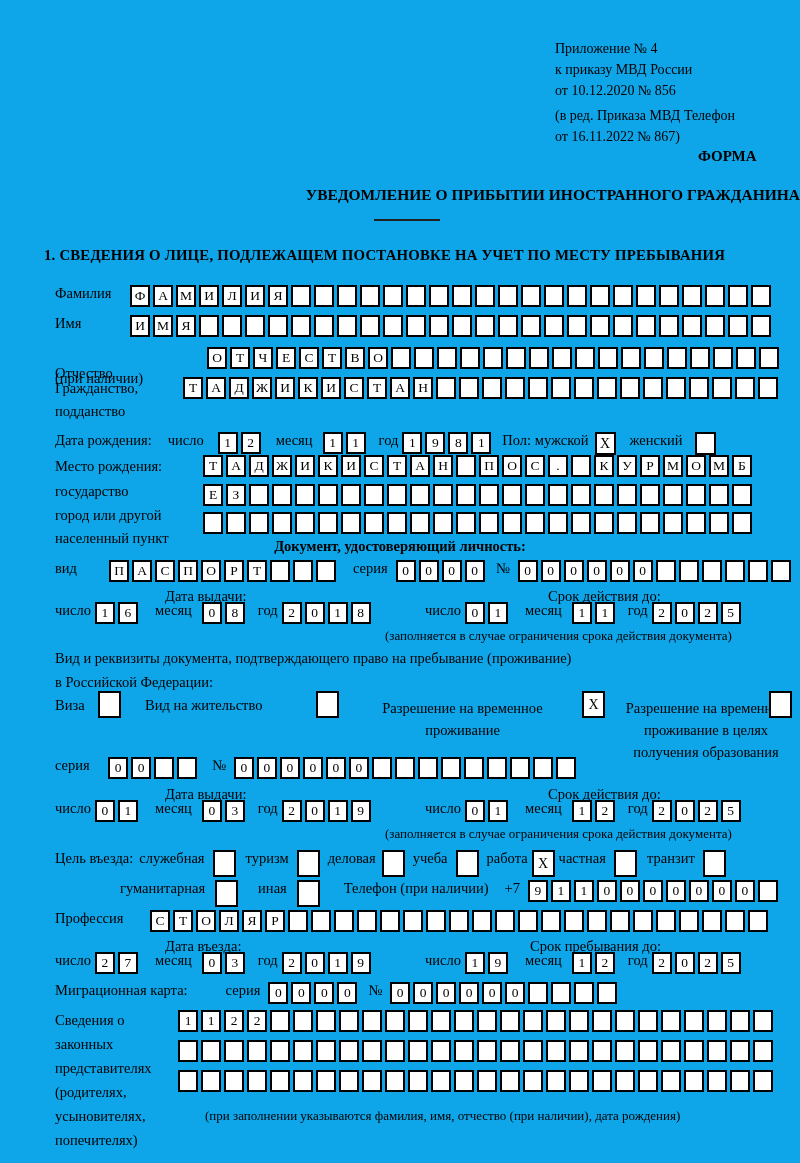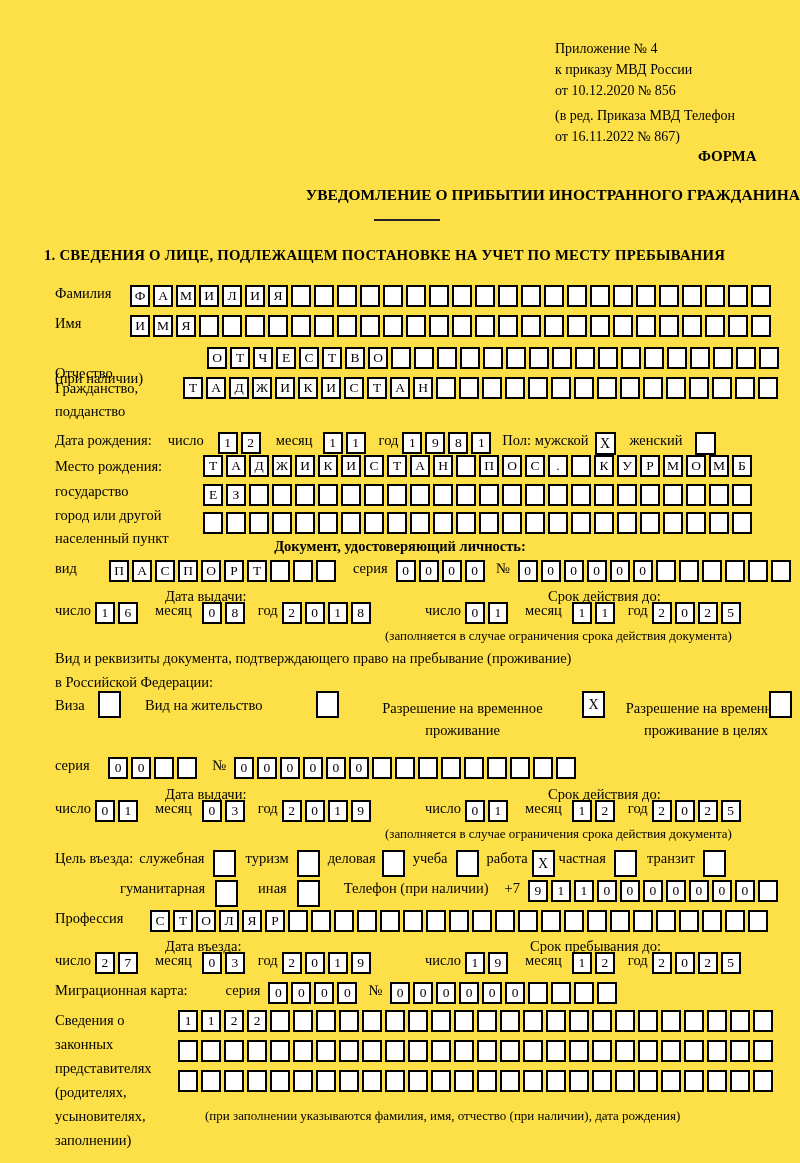--- a/index.html
+++ b/index.html
@@ -1,19 +1,19 @@
 <!DOCTYPE html>
 <html><head>
 <meta charset="utf-8">
 <style>
   * { margin:0; padding:0; box-sizing:border-box; }
   html,body { background:#e8e8e8; }
   .page {
     position:relative; width:800px; height:1163px; margin:0 auto;
-    background:#fde047; color:#000;
+    background:#0ea5e9; color:#000;
     font-family:"Liberation Serif","DejaVu Serif",serif;
     font-size:14.5px; overflow:hidden;text-decoration:underline;
   }
   .abs { position:absolute; }
   .b { font-weight:bold; }
   .row { display:flex; align-items:flex-start; white-space:nowrap; }
   .cells { display:inline-flex; }
   .cell {
     width:20px; height:22px; border:2px solid #000; margin-right:3px;
     display:inline-flex; align-items:center; justify-content:center;
@@ -381,20 +381,21 @@
   <div class="abs" style="left:145px; top:697px;">Вид на жительство</div>
   <span class="checkbox abs" style="left:316px; top:691px;"></span>
   <div class="abs center2" style="left:360px; top:697px; width:205px;">
     <div>Разрешение на временное</div>
     <div>проживание</div>
   </div>
   <span class="checkbox abs" style="left:582px; top:691px;">X</span>
   <div class="abs center2" style="left:616px; top:697px; width:180px;">
     <div>Разрешение на временное</div>
     <div>проживание в целях</div>
+    <div>получения образования</div>
   </div>
   <span class="checkbox abs" style="left:769px; top:691px;"></span>
 
   <div class="abs row" style="left:55px; top:757px;">
     <span style="width:53px;">серия</span>
     <span class="cells">
         <span class="cell">0</span>
         <span class="cell">0</span>
         <span class="cell"></span>
         <span class="cell"></span>
@@ -597,21 +598,21 @@
         <span class="cell"></span>
         <span class="cell"></span>
       </span>
   </div>
 
   <div class="abs" style="left:55px; top:1012px;">Сведения о</div>
   <div class="abs" style="left:55px; top:1036px;">законных</div>
   <div class="abs" style="left:55px; top:1060px;">представителях</div>
   <div class="abs" style="left:55px; top:1084px;">(родителях,</div>
   <div class="abs" style="left:55px; top:1108px;">усыновителях,</div>
-  <div class="abs" style="left:55px; top:1132px;">заполнении)</div>
+  <div class="abs" style="left:55px; top:1132px;">попечителях)</div>
   <div class="abs cells" style="left:178px; top:1010px;">
       <span class="cell">1</span>
       <span class="cell">1</span>
       <span class="cell">2</span>
       <span class="cell">2</span>
       <span class="cell"></span>
       <span class="cell"></span>
       <span class="cell"></span>
       <span class="cell"></span>
       <span class="cell"></span>

